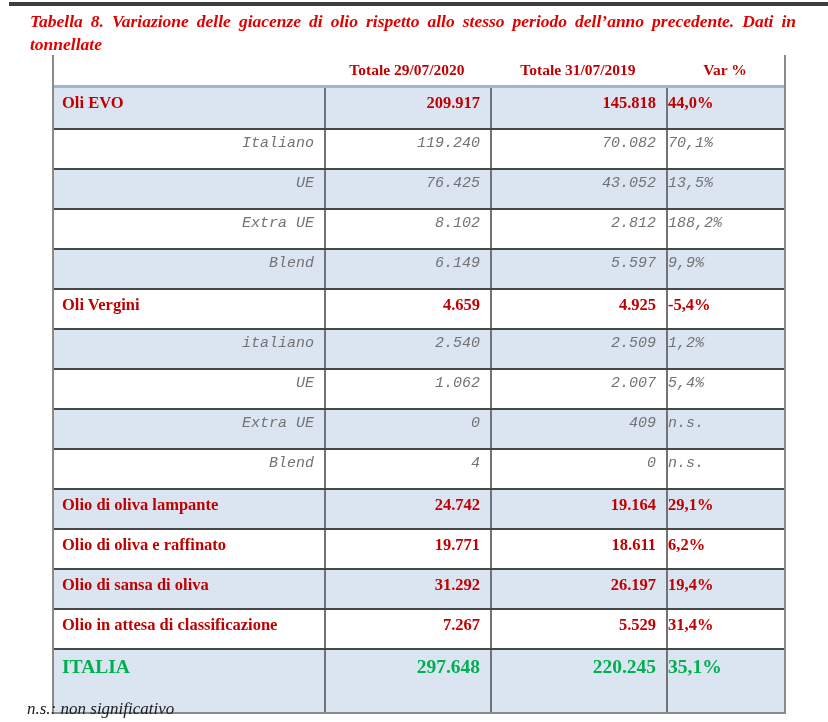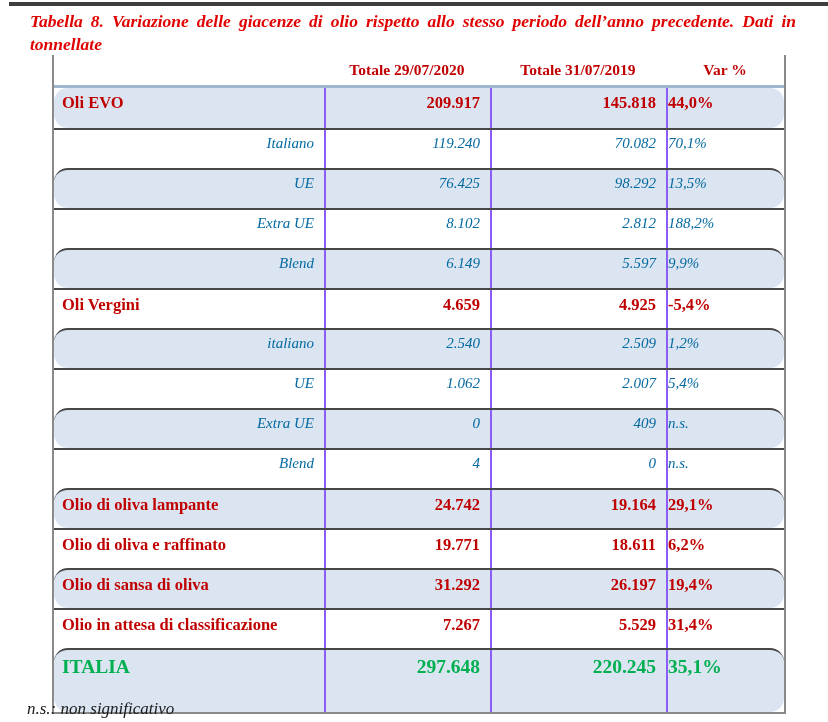--- a/index.html
+++ b/index.html
@@ -71,46 +71,47 @@
     text-align: center;
     padding-top: 6px;
     box-sizing: border-box;
   }
   .row {
     height: 40px;
   }
   .row + .row {
     border-top: 2px solid #474747;
   }
-  .row.shade { background: #dbe5f1; border-radius: 14px; }
+  .row.shade { background: #dbe5f1; }
   .row.total { height: 64px; }
   .cell {
     box-sizing: border-box;
     padding-top: 5px;
     font-size: 15.5px;
     overflow: hidden;
     white-space: nowrap;
   }
   .cell.c2, .cell.c3, .cell.c4 {
-    border-left: 2px solid #8b5cf6;
+    border-left: 2px solid #737373;
   }
   .cell.label   { text-align: left;  padding-left: 8px; }
   .cell.num     { text-align: right; padding-right: 10px; }
   .cell.var     { text-align: left; }
   
   .row.category .cell {
     color: #c00000;
     font-weight: bold;
     font-size: 16.5px;
   }
   
   .row.sub .cell {
-    color: #0369a1;
+    color: #737373;
     font-style: italic;
     font-size: 15px;
+    font-family: Liberation Mono, monospace;
   }
   .row.sub .cell.label {
     text-align: right;
     padding-right: 10px;
   }
   
   .row.total .cell {
     color: #00b050;
     font-weight: bold;
     font-size: 19.5px;
@@ -155,21 +156,21 @@
   <div class="row sub">
     <div class="cell label c1">Italiano</div>
     <div class="cell num c2">119.240</div>
     <div class="cell num c3">70.082</div>
     <div class="cell var c4">70,1%</div>
   </div>
 
   <div class="row sub shade">
     <div class="cell label c1">UE</div>
     <div class="cell num c2">76.425</div>
-    <div class="cell num c3">98.292</div>
+    <div class="cell num c3">43.052</div>
     <div class="cell var c4">13,5%</div>
   </div>
 
   <div class="row sub">
     <div class="cell label c1">Extra UE</div>
     <div class="cell num c2">8.102</div>
     <div class="cell num c3">2.812</div>
     <div class="cell var c4">188,2%</div>
   </div>
 

